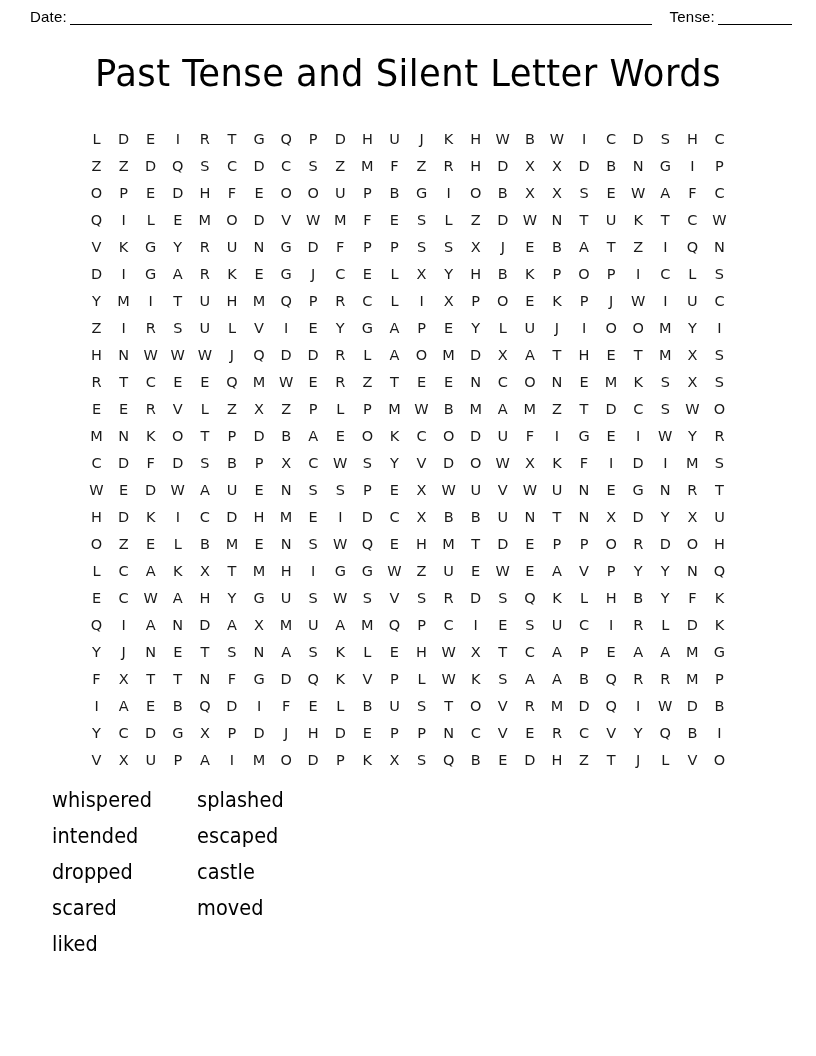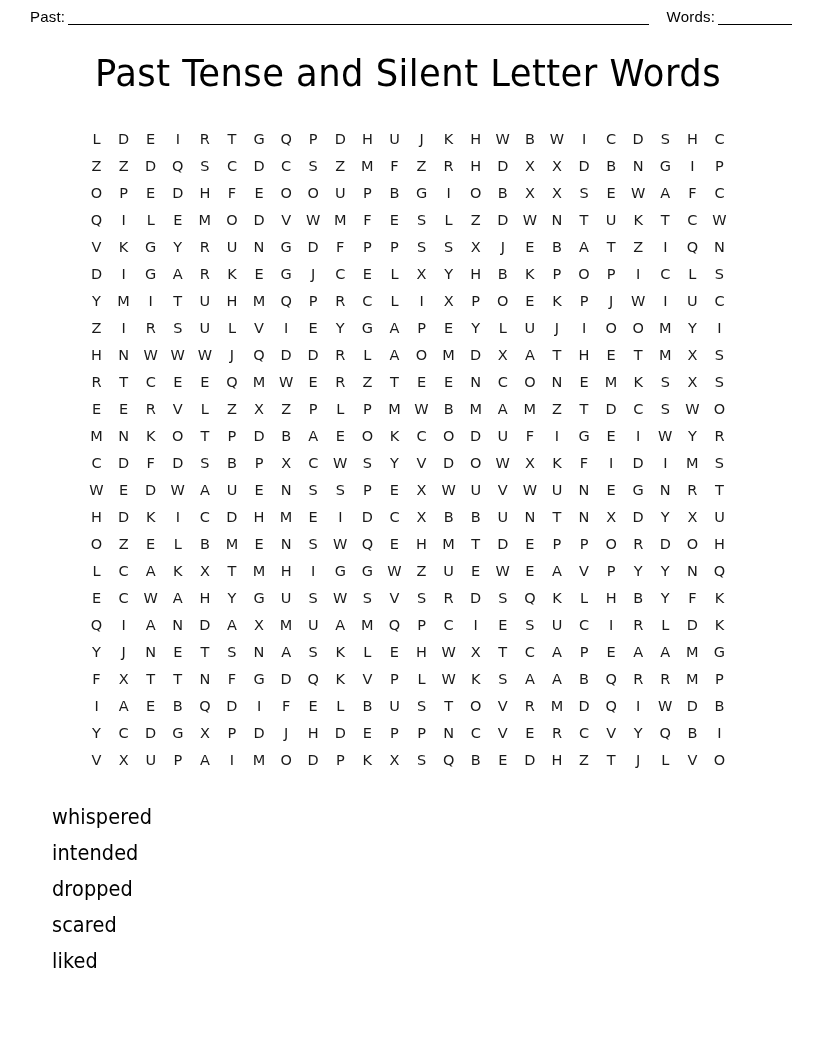--- a/index.html
+++ b/index.html
@@ -67,21 +67,21 @@
     font-size: 14.5px;
     line-height: 27px;
     height: 27px;
     text-align: center;
     color: #1a1a1a;
     user-select: none;
   }
 
   
   .wordlist {
-    margin: 25px auto 0 auto;
+    margin: 8px auto 0 auto;
     width: 720px;
     display: grid;
     grid-template-columns: 145px 145px 143px 145px 140px;
     column-gap: 0px;
     padding-left: 8px;
   }
   .word-col {
     display: flex;
     flex-direction: column;
   }
@@ -93,24 +93,24 @@
     letter-spacing: 0.1px;
     white-space: nowrap;
     transform: scaleX(0.92);
     transform-origin: left center;
   }
 </style>
 </head>
 <body>
 
 <div class="header-row">
-  <span class="hdr-label">Past:</span>
+  <span class="hdr-label">Date:</span>
   <span class="hdr-rule name-rule"></span>
   <span class="hdr-gap"></span>
-  <span class="hdr-label">Words:</span>
+  <span class="hdr-label">Tense:</span>
   <span class="hdr-rule date-rule"></span>
 </div>
 
 <h1 class="title">Past Tense and Silent Letter Words</h1>
 
 <div class="grid-wrap">
   <div class="grid" id="letter-grid">
       <div class="cell">L</div>
       <div class="cell">D</div>
       <div class="cell">E</div>
@@ -691,13 +691,19 @@
 </div>
 
 <div class="wordlist" id="word-list">
     <div class="word-col">
       <div class="word">whispered</div>
       <div class="word">intended</div>
       <div class="word">dropped</div>
       <div class="word">scared</div>
       <div class="word">liked</div>
     </div>
+    <div class="word-col">
+      <div class="word">splashed</div>
+      <div class="word">escaped</div>
+      <div class="word">castle</div>
+      <div class="word">moved</div>
+    </div>
   </div>
 
 </body></html>

